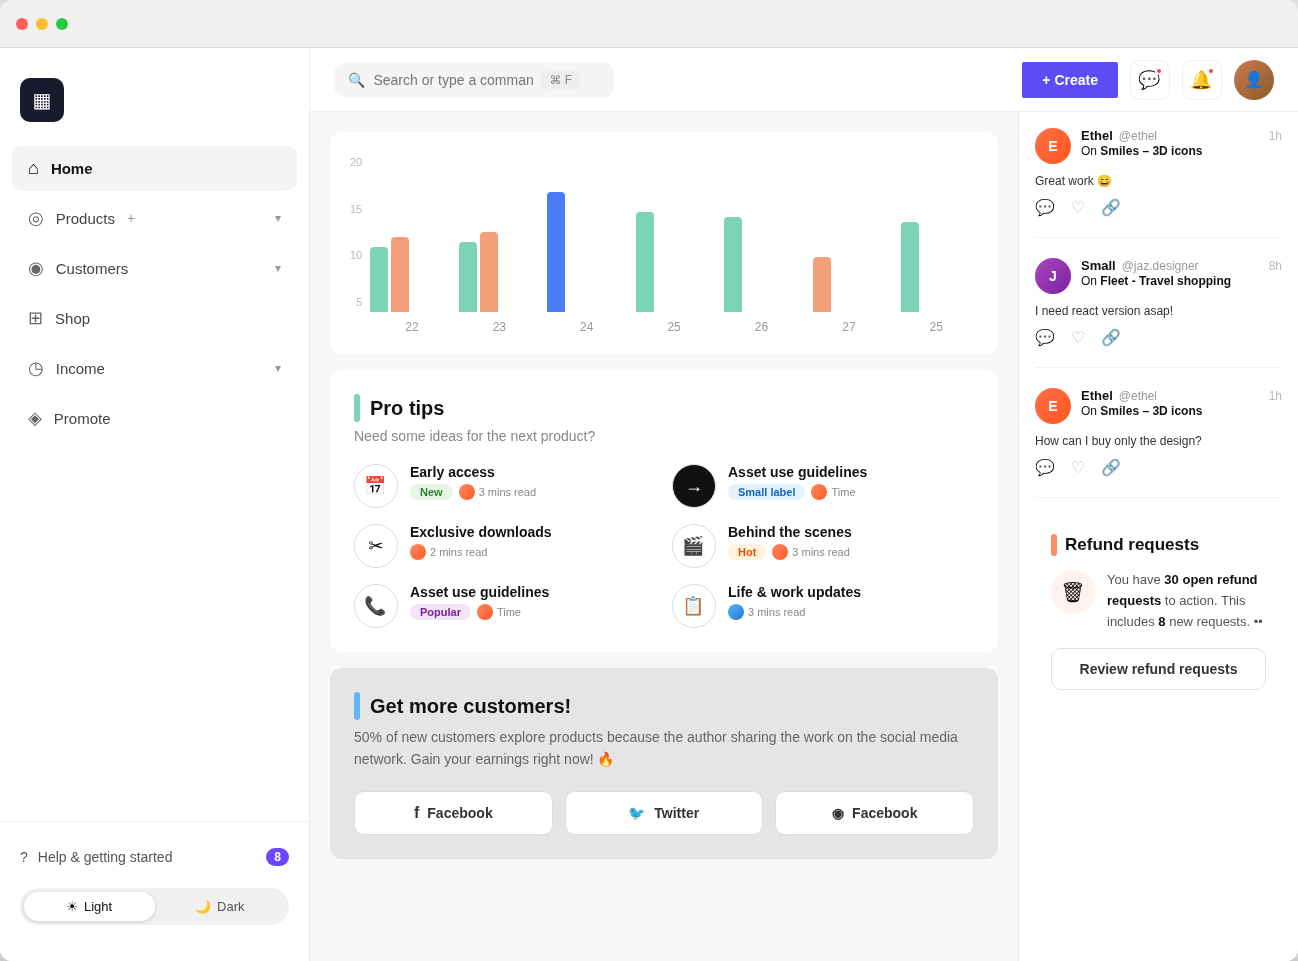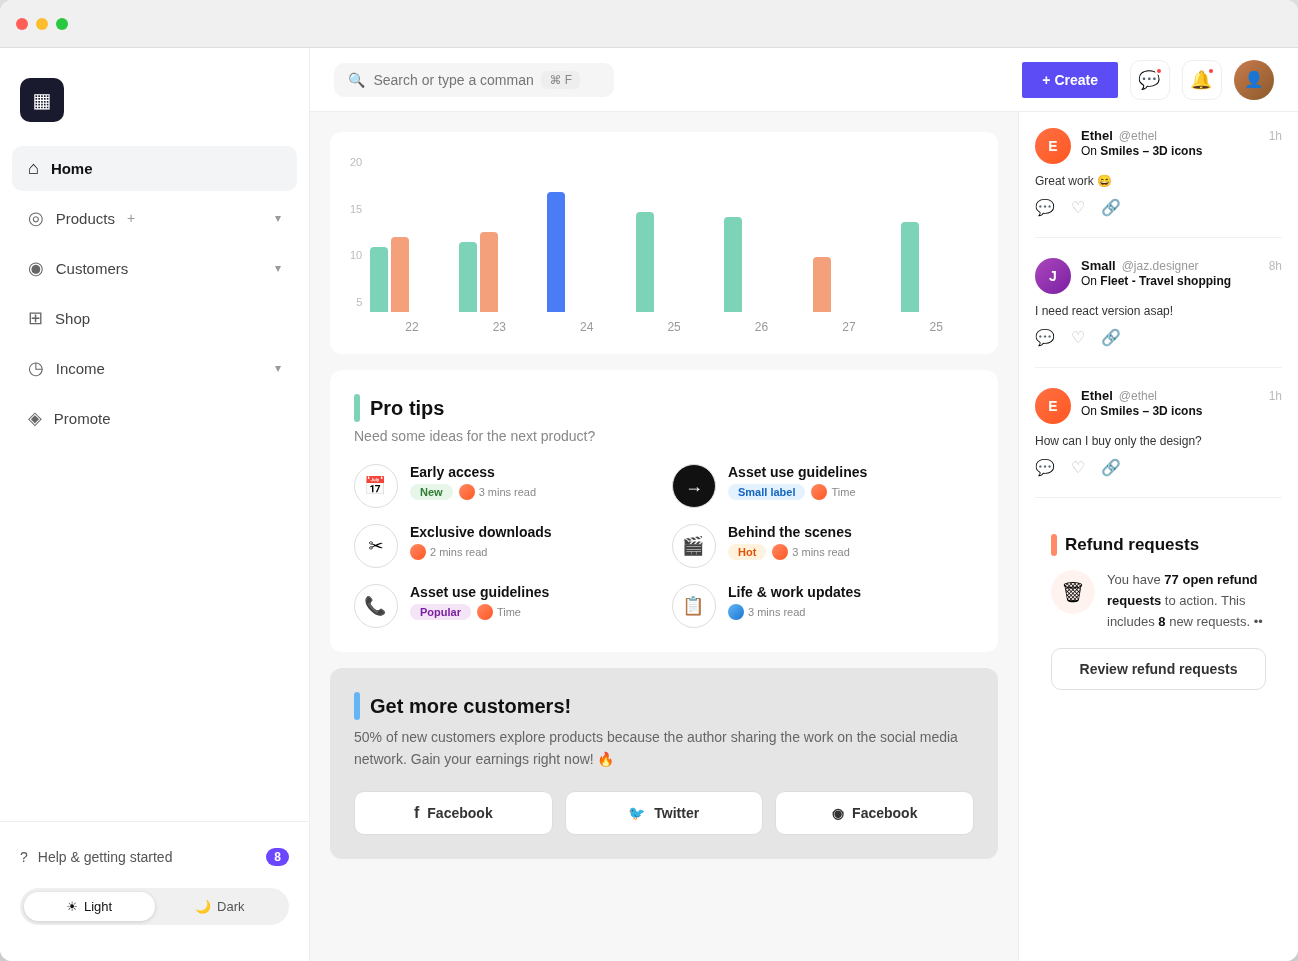--- a/index.html
+++ b/index.html
@@ -462,21 +462,21 @@
 
           
           <div class="refund-section">
             <div class="refund-title">
               <div class="refund-accent"></div>
               <span>Refund requests</span>
             </div>
             <div class="refund-info">
               <div class="refund-icon">🗑</div>
               <p class="refund-text">
-                <span>You have </span><strong>77</strong><strong> open refund requests</strong><span> to action. This includes </span><strong>8</strong><span> new requests. ••</span>
+                <span>You have </span><strong>30</strong><strong> open refund requests</strong><span> to action. This includes </span><strong>8</strong><span> new requests. ••</span>
               </p>
             </div>
             <button class="review-btn">Review refund requests</button>
           </div>
         </div>
       </div>
     </div>
   </div>
 </div>
 

